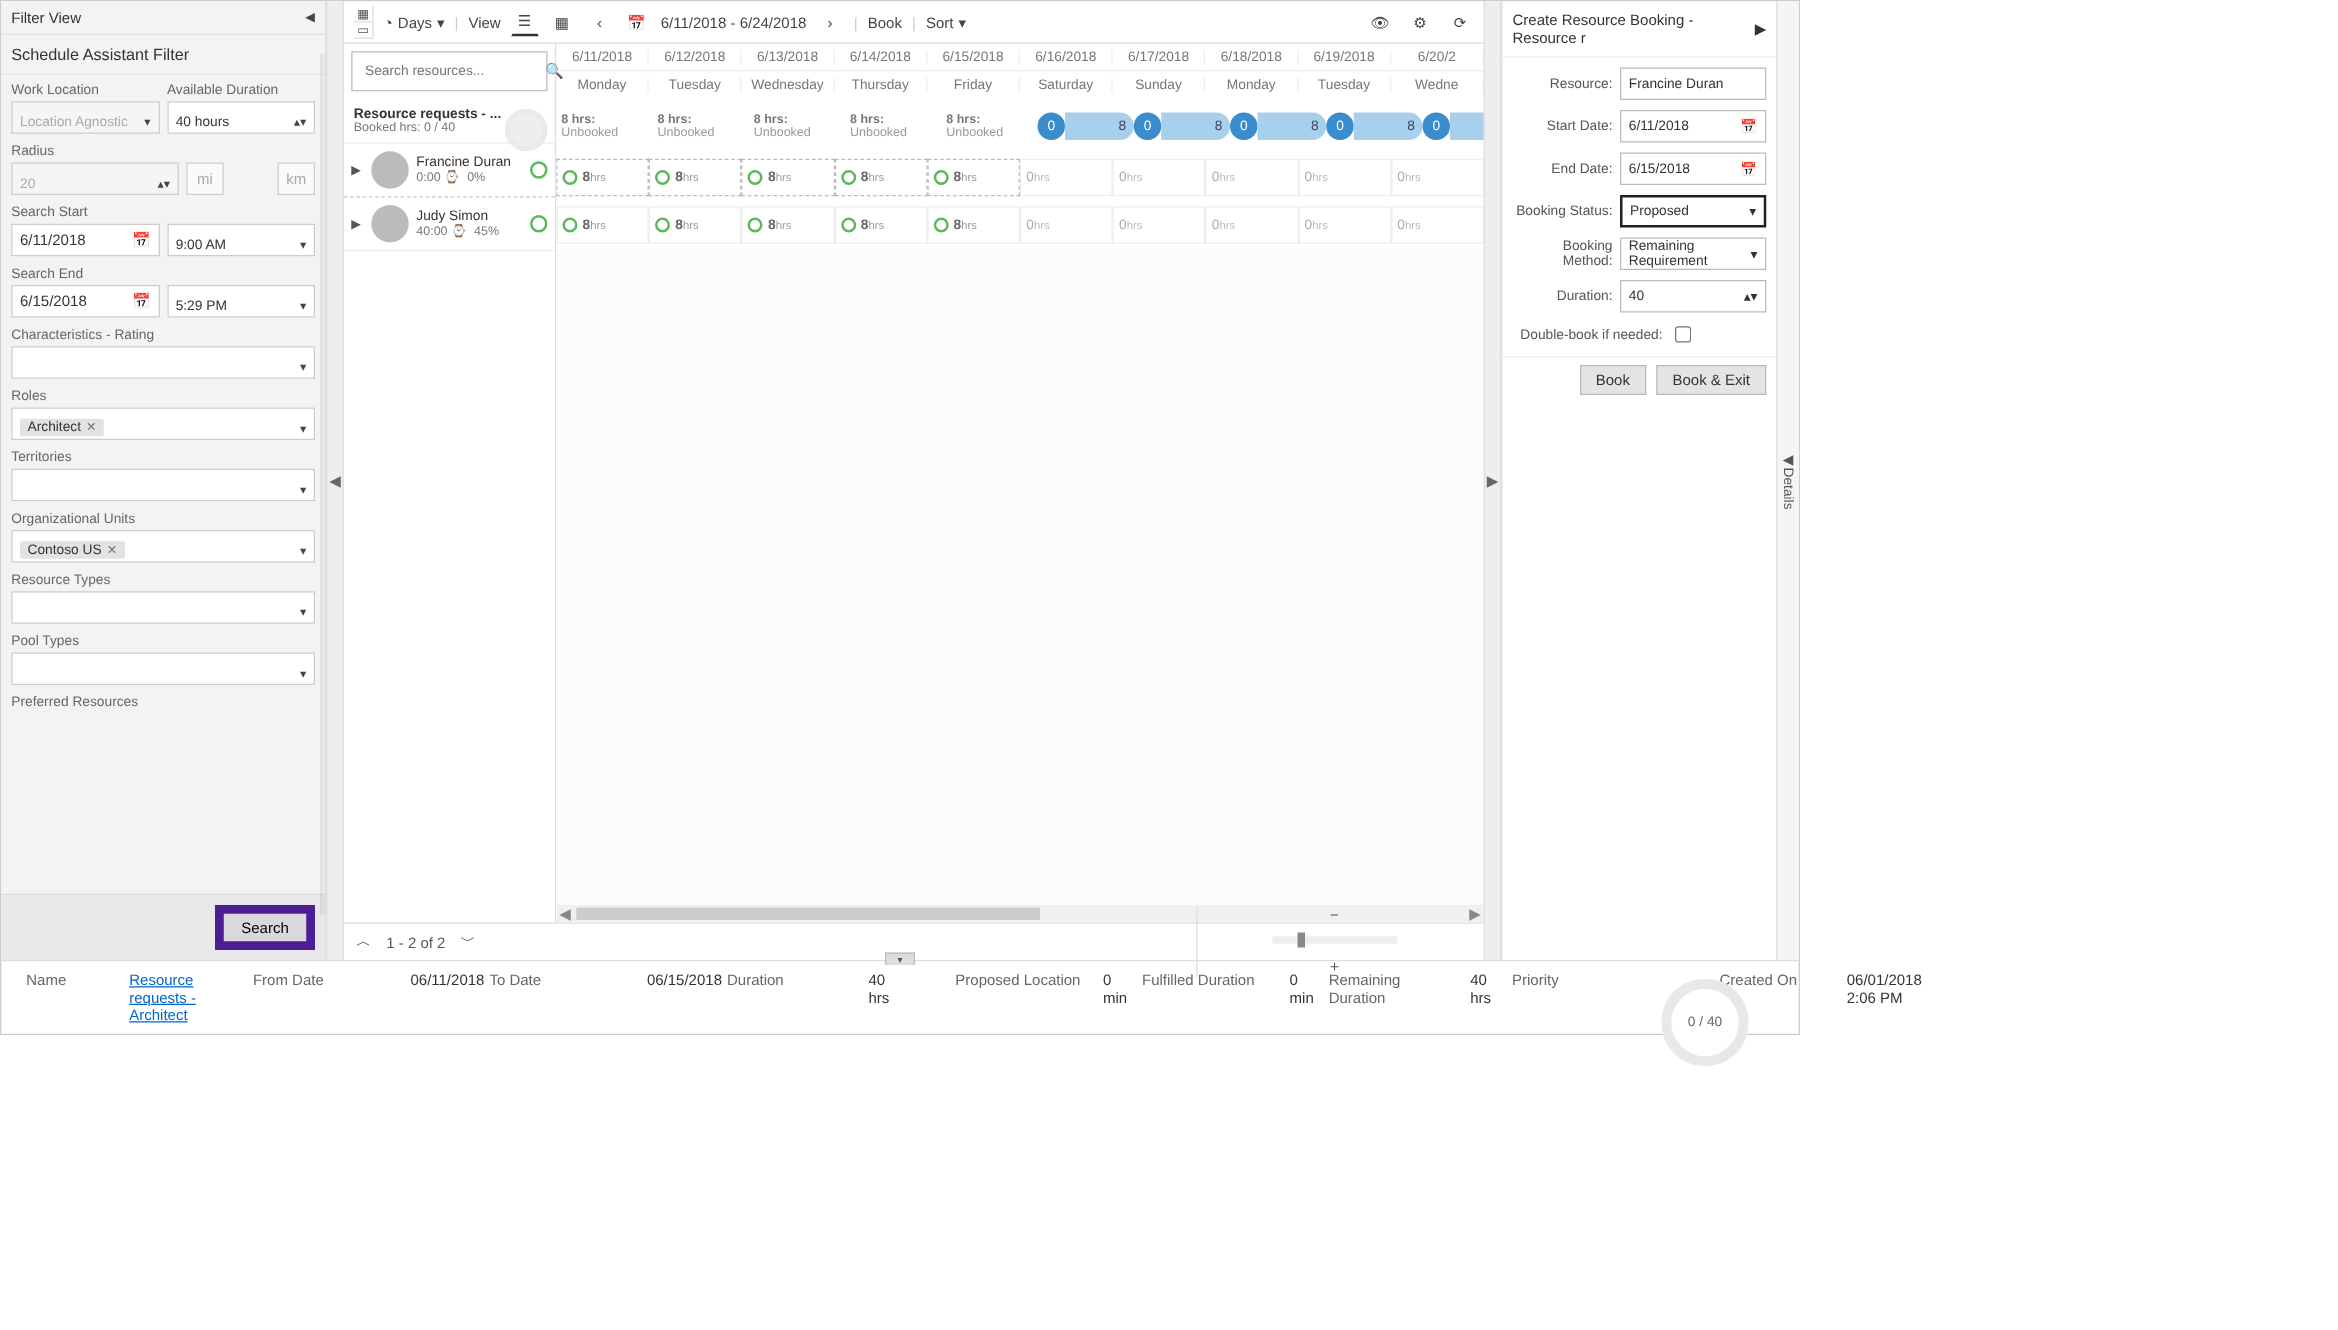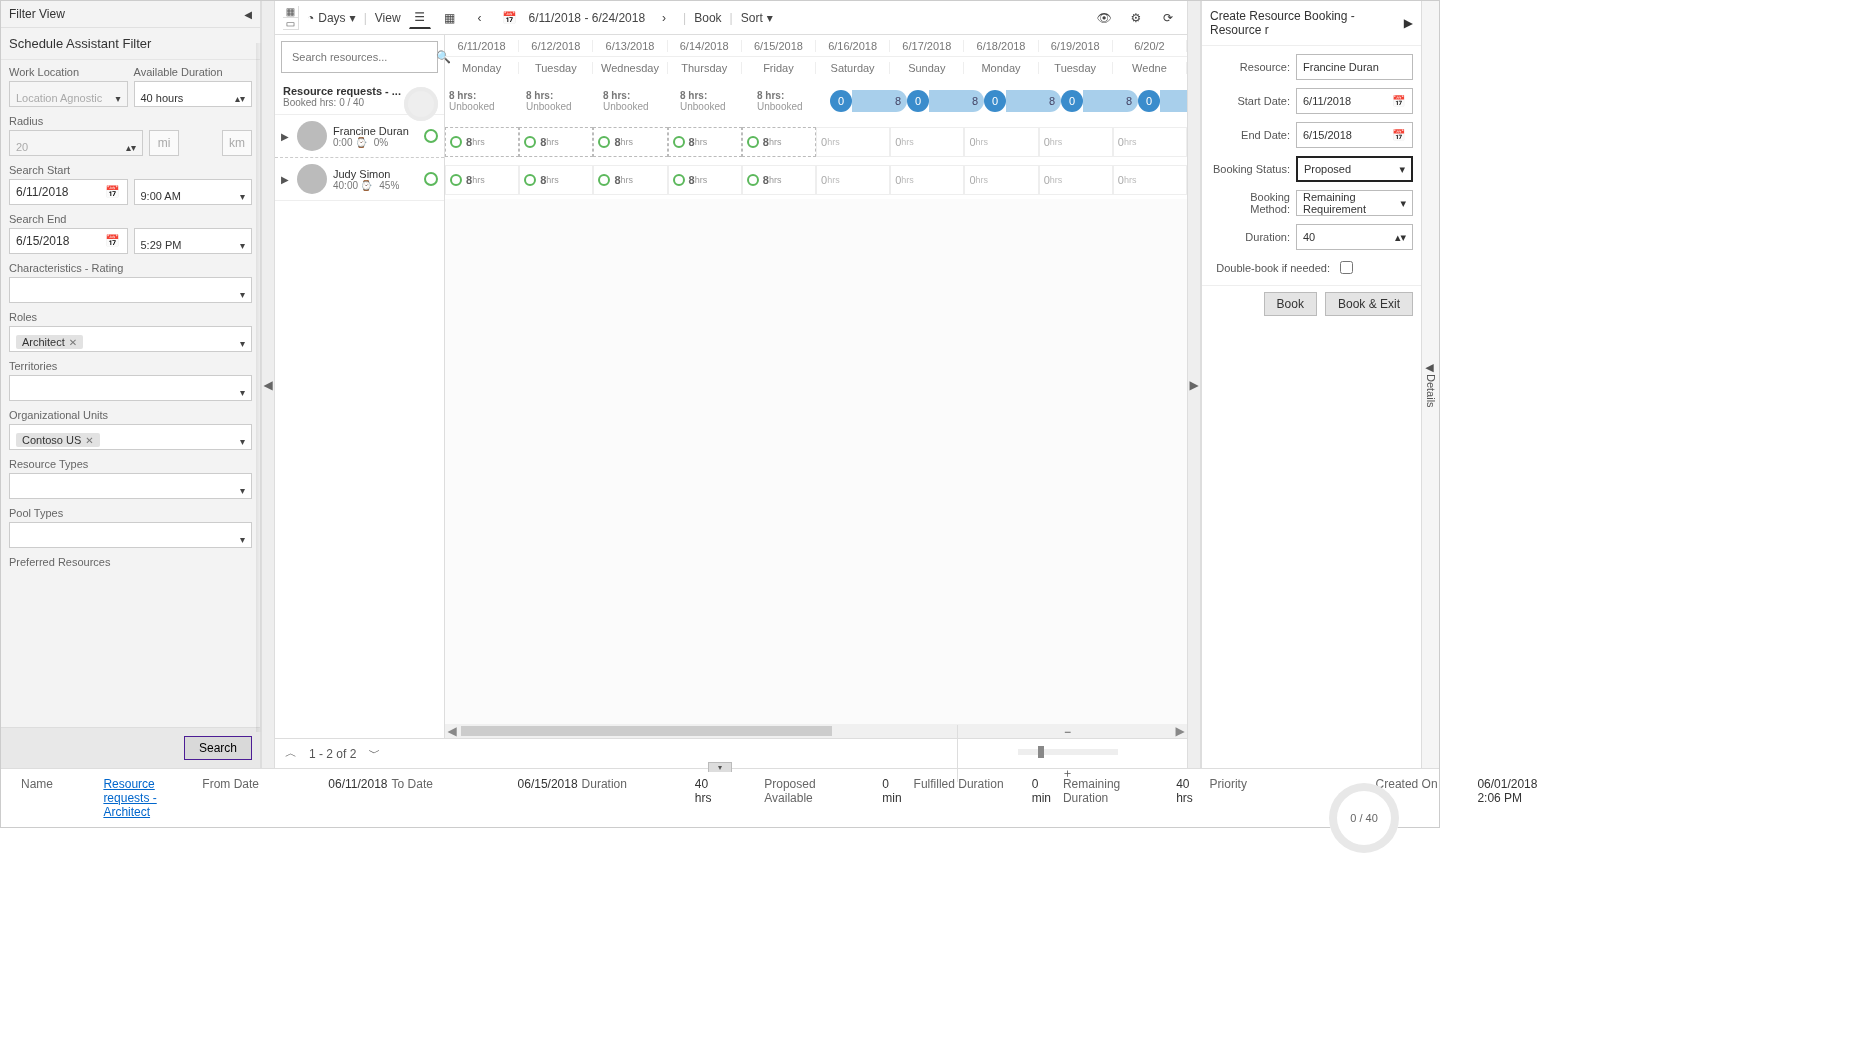--- a/index.html
+++ b/index.html
@@ -18,21 +18,21 @@
   .input, select, .combo { width:100%; height:26px; border:1px solid #ccc; background:#fff; padding:2px 6px; font-size:11px; }
   .combo { display:flex; align-items:flex-end; justify-content:space-between; position:relative;}
   .combo .caret { font-size:10px; color:#444;}
   .combo.disabled { background:#f5f5f5; color:#aaa;}
   .dateinput { display:flex; align-items:center; border:1px solid #ccc; background:#fff; height:26px; padding:0 6px; justify-content:space-between;}
   .tag { background:#e2e2e2; padding:1px 6px; border-radius:2px; font-size:11px; display:inline-flex; align-items:center; gap:4px;}
   .tag .x { color:#777; font-size:10px;}
   .unitbtns { display:flex;gap:43px;}
   .unitbtns div { width:30px; height:26px; border:1px solid #ccc; display:flex; align-items:center; justify-content:center; color:#aaa; background:#fafafa;}
   .search-bar { background:#e8e8e8; padding:8px; text-align:right; border-top:1px solid #ddd;}
-  .btn-grey { background:#d9d9d9; border:1px solid #4c1d95; padding:4px 14px; cursor:pointer; font-size:12px;}
+  .btn-grey { background:#d9d9d9; border:7px solid #4c1d95; padding:4px 14px; cursor:pointer; font-size:12px;}
   .colltab { width:14px; background:#eee; border-left:1px solid #ddd; border-right:1px solid #ddd; display:flex; align-items:center; justify-content:center; color:#666; cursor:pointer;}
   .left .collapse-arrow { font-size:10px; color:#444;}
   .shadow-strip { position:absolute; right:-2px; top:42px; bottom:36px; width:6px; background:linear-gradient(to right, rgba(0,0,0,0.08), transparent); }
 
   
   .center { flex:1; display:flex; flex-direction:column; min-width:0;}
   .toolbar { height:34px; border-bottom:1px solid #ddd; display:flex; align-items:center; padding:0 8px; gap:8px; font-size:12px; color:#444;}
   .toolbar .sep { color:#ccc;}
   .toolbar .tool { display:flex; align-items:center; gap:4px; cursor:pointer;}
   .toolbar .iconbtn { width:22px; height:22px; display:flex; align-items:center; justify-content:center; border:1px solid transparent; cursor:pointer;}
@@ -51,21 +51,21 @@
   .resrow.solid{ border-bottom:1px solid #eee;}
   .resrow img, .avatar { width:30px; height:30px; border-radius:50%; background:#bbb;}
   .resrow .arrowexp { font-size:10px; color:#555; width:10px;}
   .resrow .right-ico { margin-left:auto;}
   .green-ring{ width:14px;height:14px;border:2px solid #5cb85c;border-radius:50%; display:inline-block;}
   .resname{ font-size:11px;}
   .ressub{ font-size:10px; color:#777; display:flex; gap:6px; align-items:center;}
 
   .gridarea { flex:1; overflow:hidden; display:flex; flex-direction:column; min-width:0;}
   .daterow { display:flex; border-bottom:1px solid #eee; height:22px; align-items:center;}
-  .dayrow  { display:flex; height:22px; align-items:center; }
+  .dayrow  { display:flex; height:22px; align-items:center;justify-content:flex-end; }
   .dayrow div, .daterow div { width:77px; text-align:center; font-size:11px; color:#777; border-right:1px solid #eee;}
 
   .bookedrow { display:flex; align-items:center; height:44px;}
   .unbooked { width:77px; font-size:10px; color:#777; padding-left:4px; position:relative;}
   .unbooked .lbl{ color:#999;}
   .pillwrap{ display:flex; align-items:center; gap:0; width:77px; }
   .pill0 { width:22px; height:22px; border-radius:50%; background:#3a8ccc; color:#fff; display:flex; align-items:center; justify-content:center; font-size:11px;}
   .pillbar{ flex:1; height:22px; background:#a8cfeb; border-radius:0 12px 12px 0; display:flex; align-items:center; justify-content:flex-end; padding-right:6px; color:#446; font-size:11px;}
 
   .slotrow{ display:flex; height:38px; align-items:center;}
@@ -566,21 +566,21 @@
           <span class="k">To Date</span>
           <span>06/15/2018</span>
         </div>
       <div class="kv">
           <span class="k">Duration</span>
           <span>40 hrs</span>
         </div>
     </div>
     <div class="bcol">
       <div class="kv">
-          <span class="k">Proposed Available</span>
+          <span class="k">Proposed Location</span>
           <span>0 min</span>
         </div>
       <div class="kv">
           <span class="k">Fulfilled Duration</span>
           <span>0 min</span>
         </div>
       <div class="kv">
           <span class="k">Remaining Duration</span>
           <span>40 hrs</span>
         </div>

